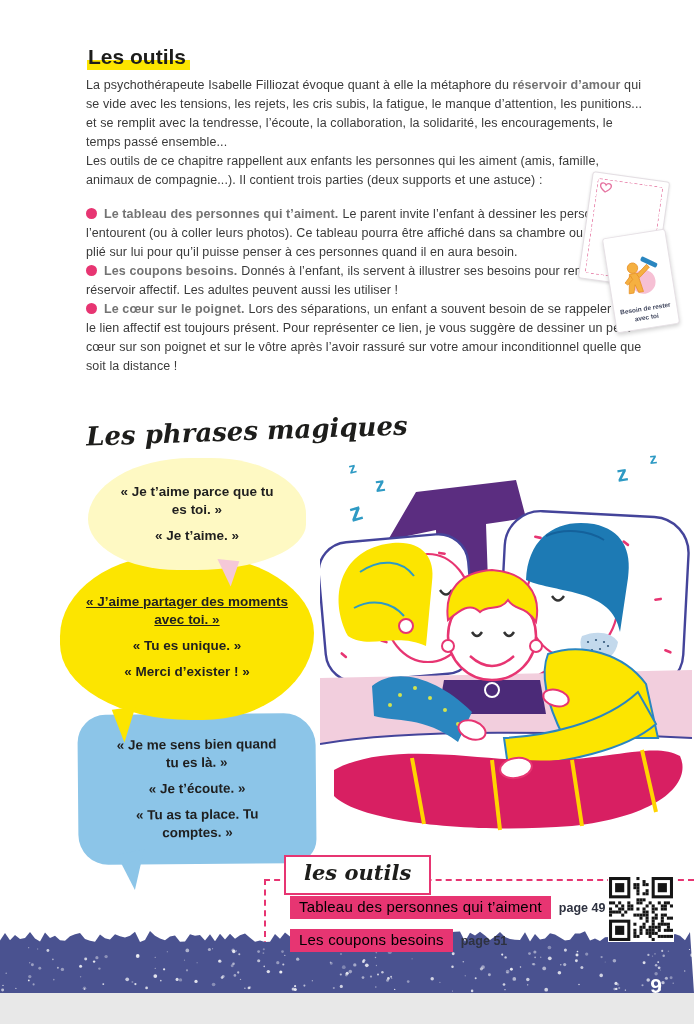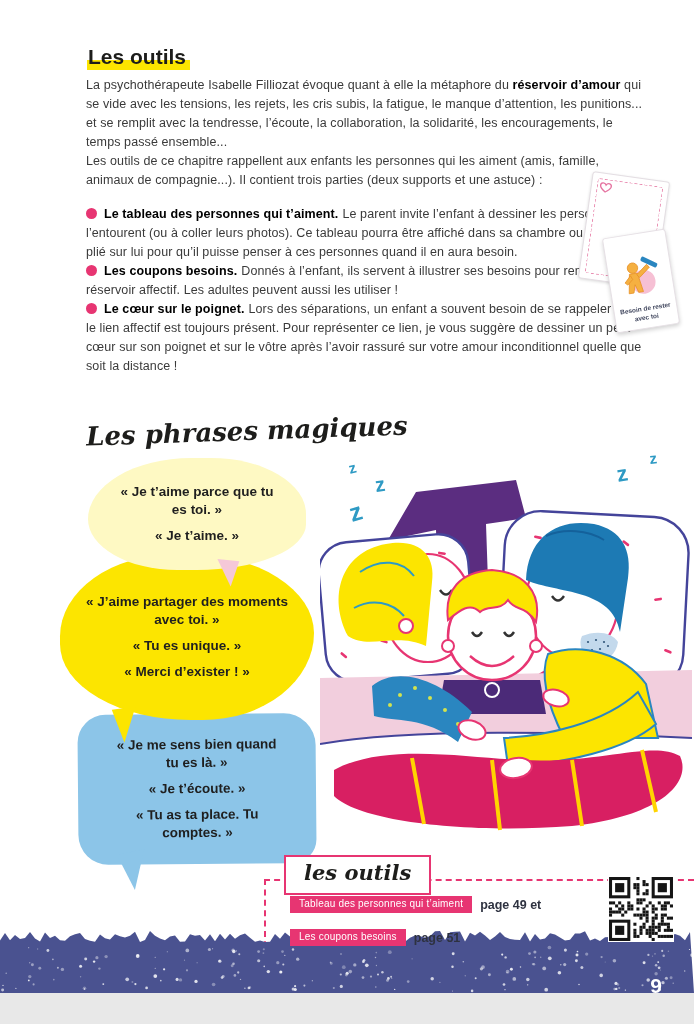--- a/index.html
+++ b/index.html
@@ -7,21 +7,21 @@
         font-family:"Liberation Sans",sans-serif;color:#3a3a3a;}
 
   
   .chapter-title{position:absolute;left:87px;top:45px;font-size:21px;font-weight:bold;color:#1d1d1b;
     display:inline-block;padding:0 4px 2px 1px;
     background:linear-gradient(transparent 58%, #fce500 58%, #fce500 96%, transparent 96%);}
 
   
   .text-col{position:absolute;left:86px;top:76px;width:561px;font-size:12.5px;line-height:19px;letter-spacing:.1px;}
   .text-col p{margin:0;}
-  .text-col strong{color:#000000;}
+  .text-col strong{color:#737373;}
   .bullets{margin-top:15px;}
   .bullet{margin-bottom:15px;}
   .bullet .dot{display:inline-block;width:11px;height:11px;border-radius:50%;background:#e73572;
     margin-right:7px;vertical-align:-1px;}
   .bullet strong{margin-right:4px;}
 
   
   .card-back{position:absolute;left:585px;top:176px;width:76px;height:106px;background:#fff;
     border:1px solid #e4dee3;border-radius:3px;box-shadow:0 1px 3px rgba(0,0,0,.14);transform:rotate(8deg);z-index:4;}
   .card-back .inner{position:absolute;inset:5px;border:1.5px dashed #e98bb0;border-radius:2px;}
@@ -39,42 +39,42 @@
   .bubble p{margin:4px 0;font-size:13.5px;line-height:18px;}
   .bubble-pink{left:88px;top:458px;width:218px;height:112px;background:#fef9c3;z-index:3;
     border-radius:52% 48% 55% 45% / 60% 55% 45% 50%;}
   .bubble-pink::after{content:"";position:absolute;left:128px;bottom:-16px;width:0;height:0;
     border-left:16px solid transparent;border-right:6px solid transparent;border-top:26px solid #f5c8d8;transform:rotate(6deg);}
   .bubble-pink p:first-child{max-width:155px;}
   .bubble-yellow{left:60px;top:554px;width:254px;height:166px;background:#fce500;z-index:2;
     border-radius:48% 52% 46% 54% / 52% 50% 55% 48%;}
   .bubble-yellow::after{content:"";position:absolute;left:54px;bottom:-22px;width:0;height:0;
     border-left:8px solid transparent;border-right:16px solid transparent;border-top:34px solid #fce500;transform:rotate(-8deg);}
-  .bubble-yellow p:first-child{max-width:218px;}
+  .bubble-yellow p:first-child{max-width:218px;text-decoration:underline;}
   .bubble-blue{left:78px;top:714px;width:238px;height:150px;background:#8cc5e8;z-index:1;
     border-radius:28px 32px 24px 30px;transform:rotate(-.5deg);}
   .bubble-blue::after{content:"";position:absolute;left:42px;bottom:-25px;width:0;height:0;
     border-left:10px solid transparent;border-right:18px solid transparent;border-top:38px solid #8cc5e8;transform:rotate(-12deg);}
   .bubble-blue p:first-child{max-width:175px;}
   .bubble-blue p:last-child{max-width:150px;}
 
   
   .illus{position:absolute;left:320px;top:440px;width:372px;height:392px;}
   .illus text{font-family:"Liberation Sans",sans-serif;font-weight:bold;fill:#2e9ac4;}
 
   
   .tools-frame{position:absolute;left:264px;top:879px;width:428px;height:87px;
     border-top:2px dashed #e73572;border-left:2px dashed #e73572;}
   .tools-box{position:absolute;left:284px;top:855px;background:#fff;border:2px solid #e73572;
     padding:3px 18px 8px;z-index:2;}
   .tools-box-label{font-family:"DejaVu Serif",serif;font-style:italic;font-weight:bold;font-size:21px;color:#1d1d1b;}
   .tool-row{position:absolute;display:flex;align-items:center;gap:8px;z-index:2;}
   .tool-row1{left:290px;top:896px;}
   .tool-row2{left:290px;top:929px;}
-  .tool-tag{background:#e73572;color:#ffffff;font-size:10px;padding:2px 9px 4px;letter-spacing:.2px;cursor:pointer;}
+  .tool-tag{background:#e73572;color:#000000;font-size:15px;padding:2px 9px 4px;letter-spacing:.2px;cursor:pointer;}
   .tool-ref{font-weight:bold;font-size:12.5px;color:#2e3240;}
   .qr{position:absolute;left:608px;top:876px;width:66px;height:66px;background:#fff;z-index:2;}
 
   
   .footer-svg{position:absolute;left:0;bottom:0;width:694px;height:70px;}
   .page-num{position:absolute;right:32px;top:974px;color:#fff;font-size:21px;font-weight:bold;z-index:6;}
 </style>
 </head>
 <body>
 

